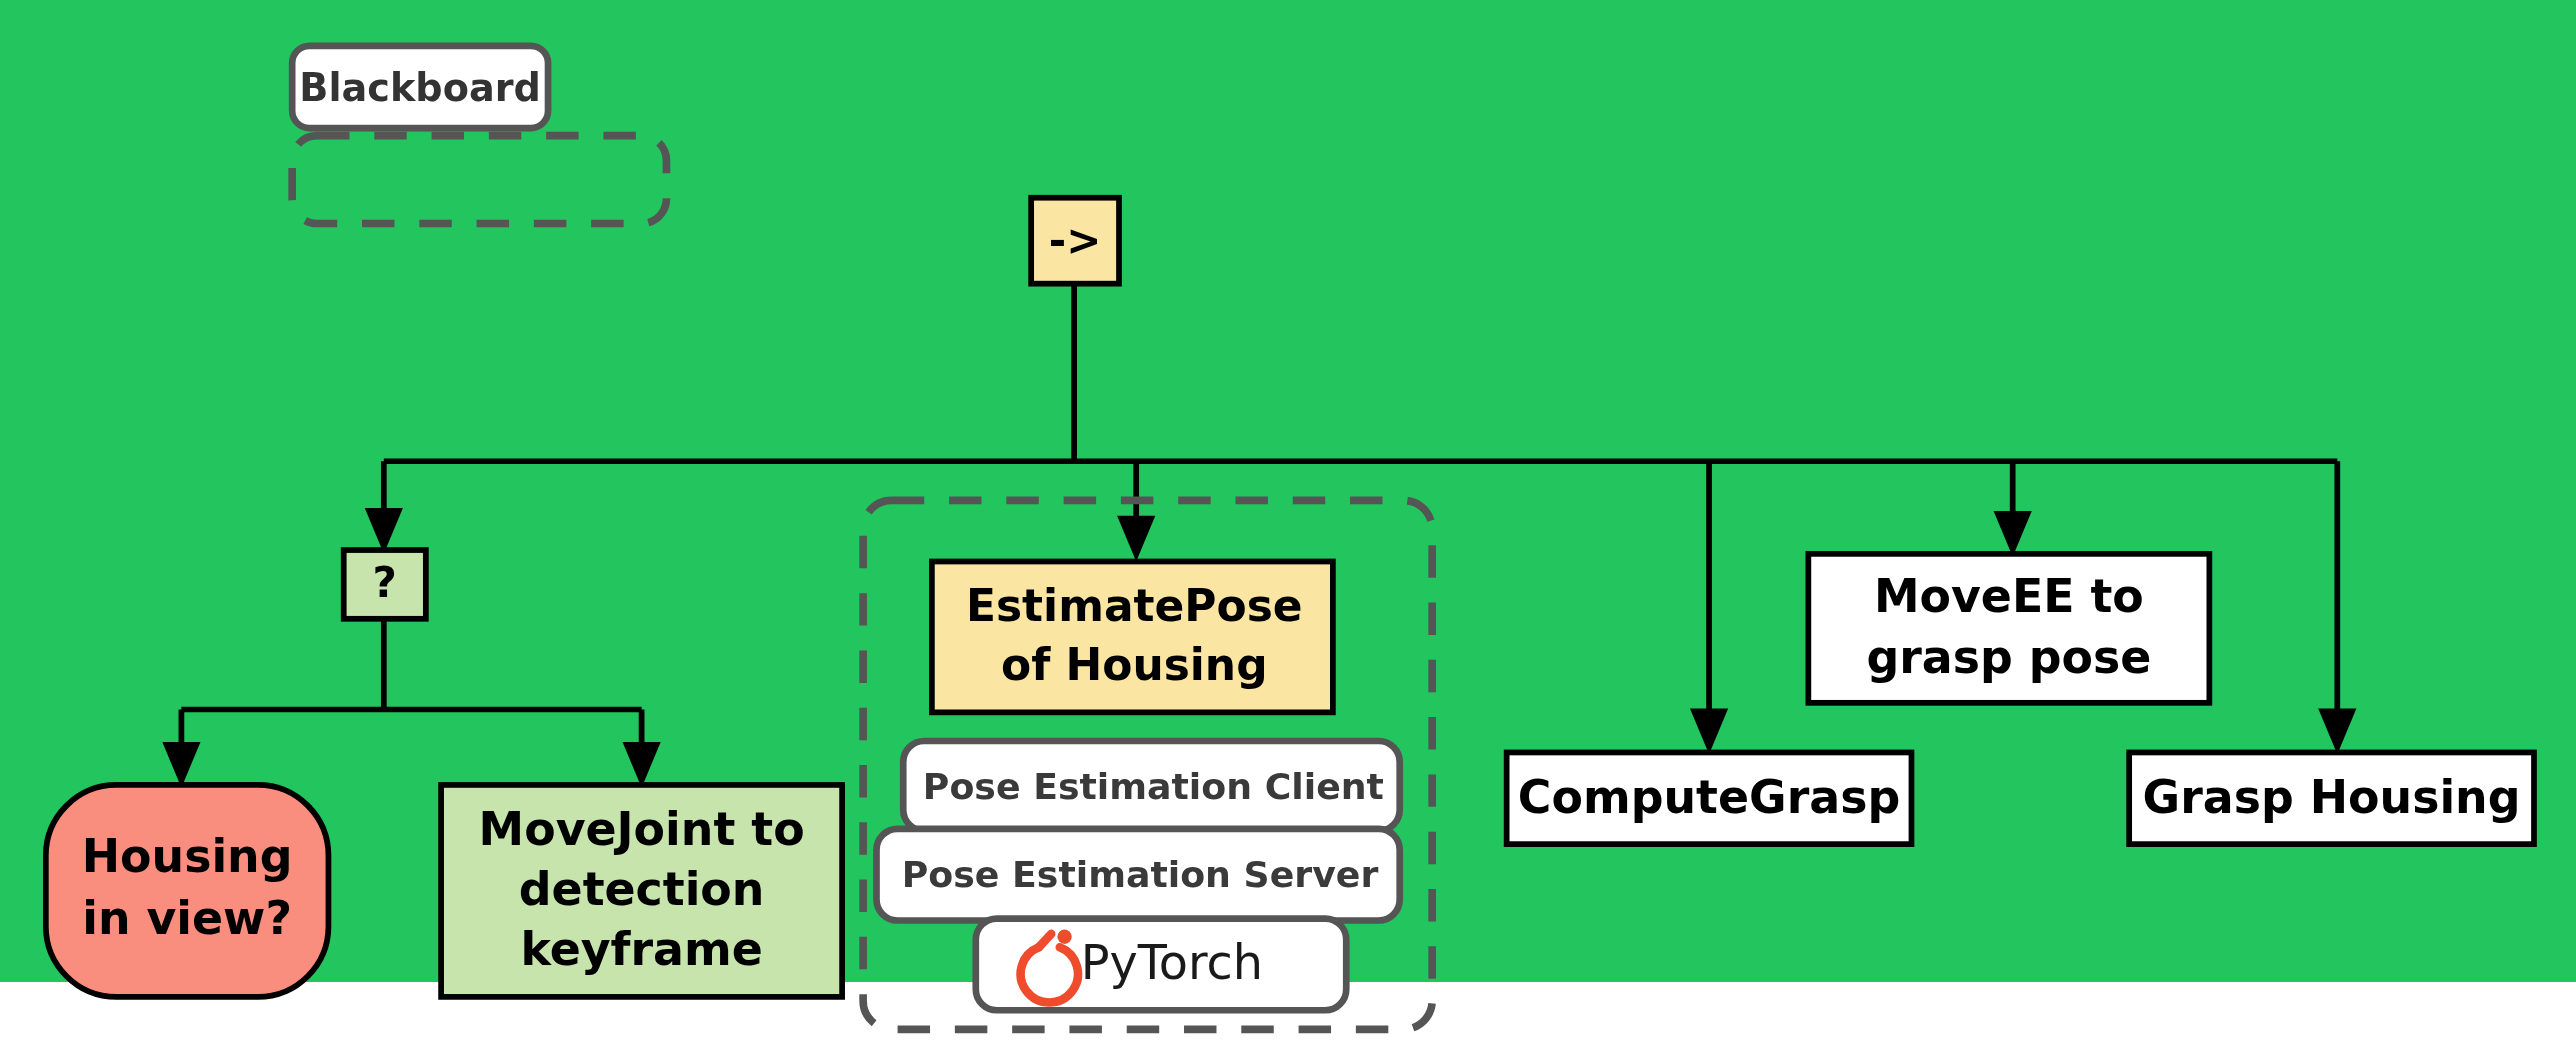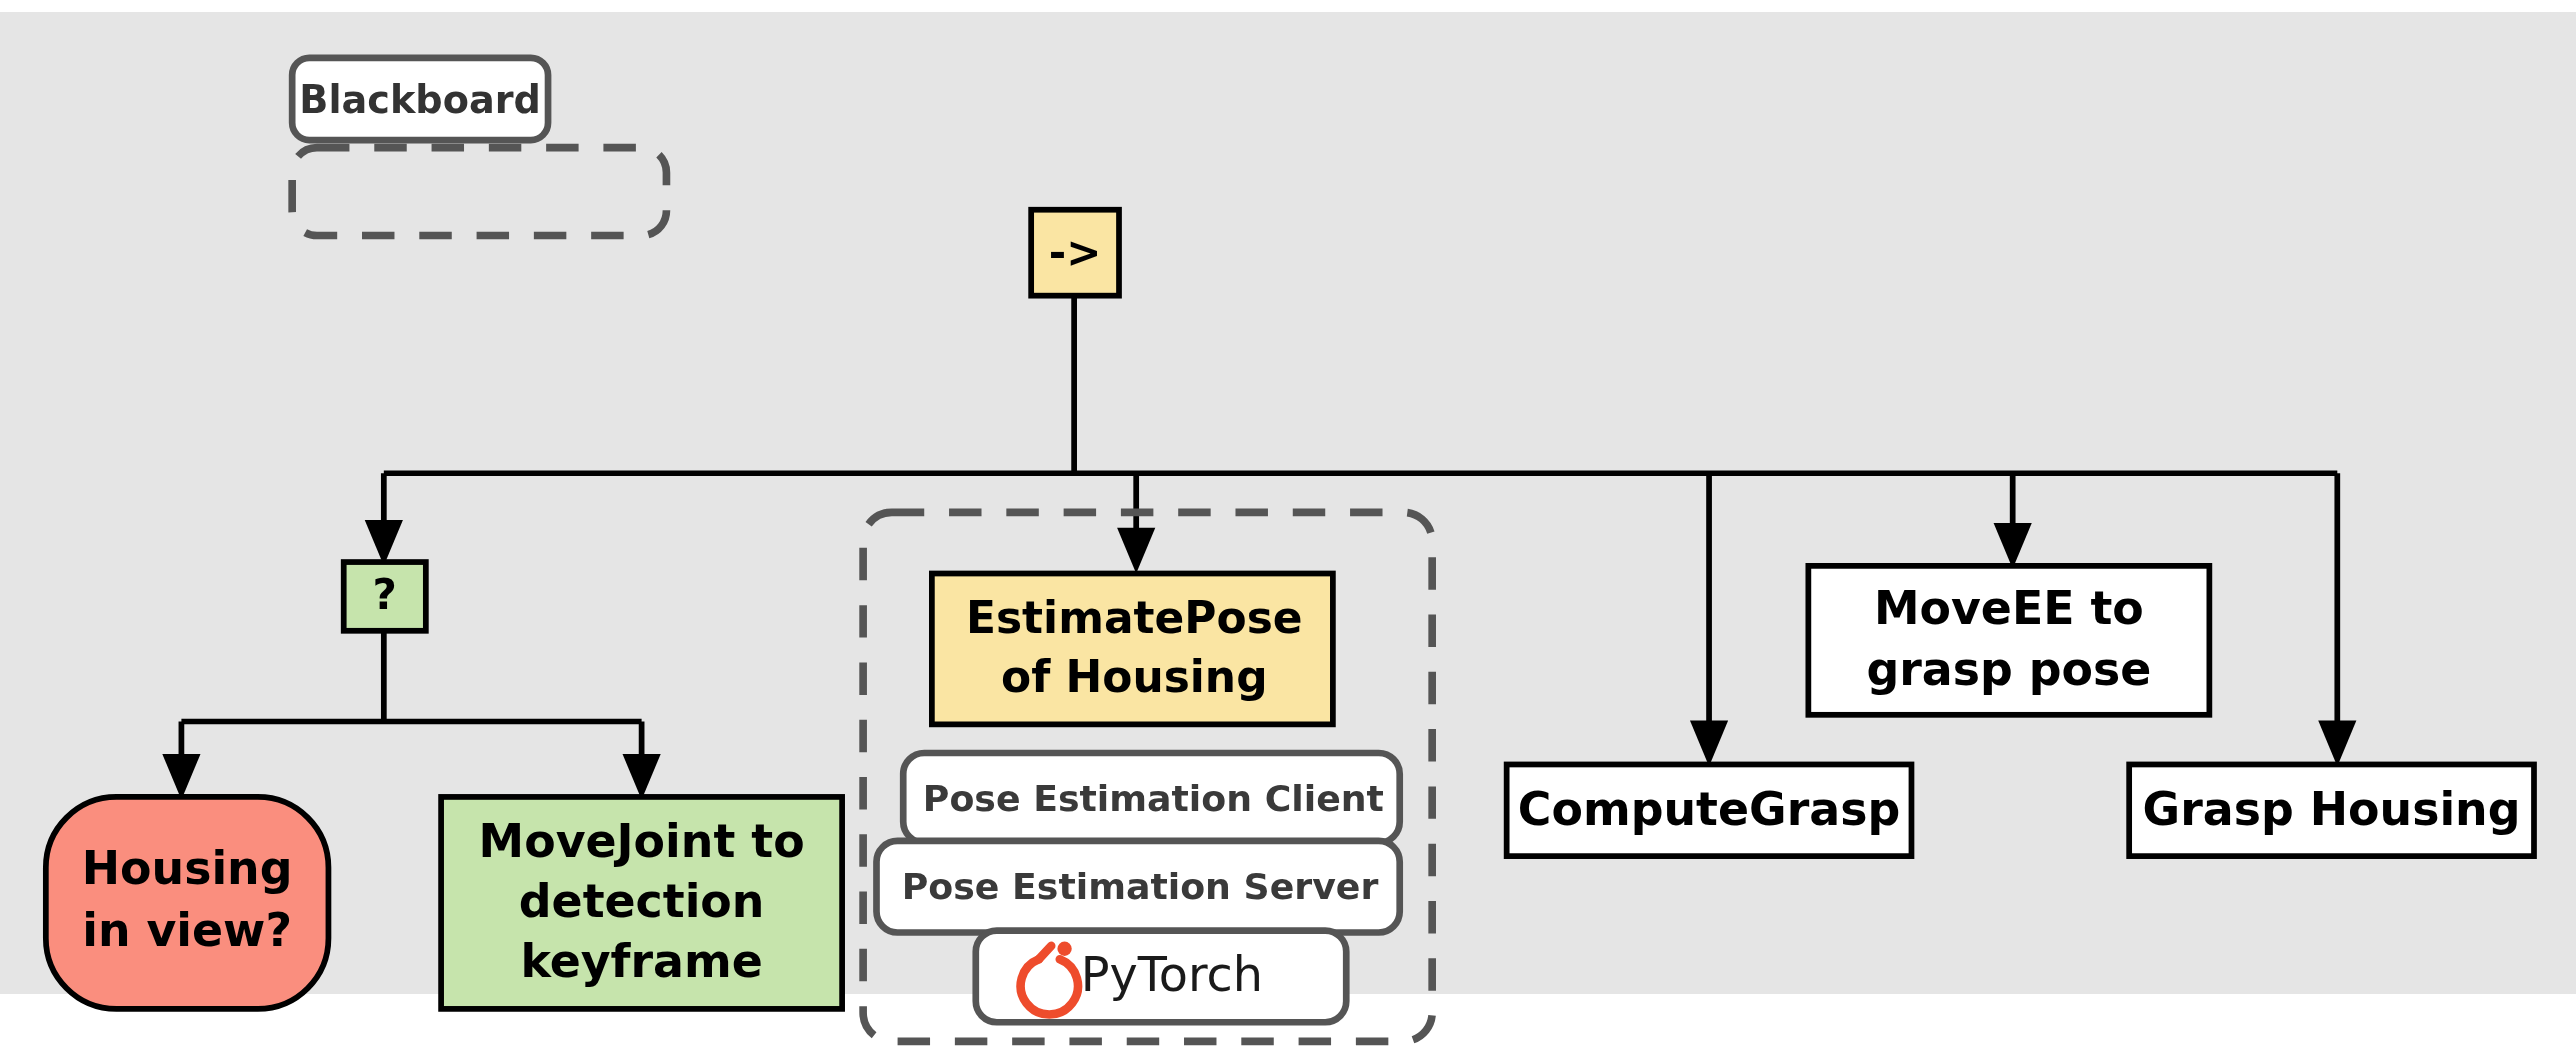--- a/index.html
+++ b/index.html
@@ -10,22 +10,21 @@
   body {
     width: 2576px;
     height: 1060px;
     font-family: "DejaVu Sans", sans-serif;
     overflow: hidden;
   }
   #stage {
     position: relative;
     width: 2576px;
     height: 982px;
-    background: #e5e5e5;
-    margin-top: 12px;
+    background: #22c55e;
   }
   svg.diagram {
     position: absolute;
     top: 0;
     left: 0;
     width: 2576px;
     height: 1060px;
     display: block;
   }
   .bt-edge {

